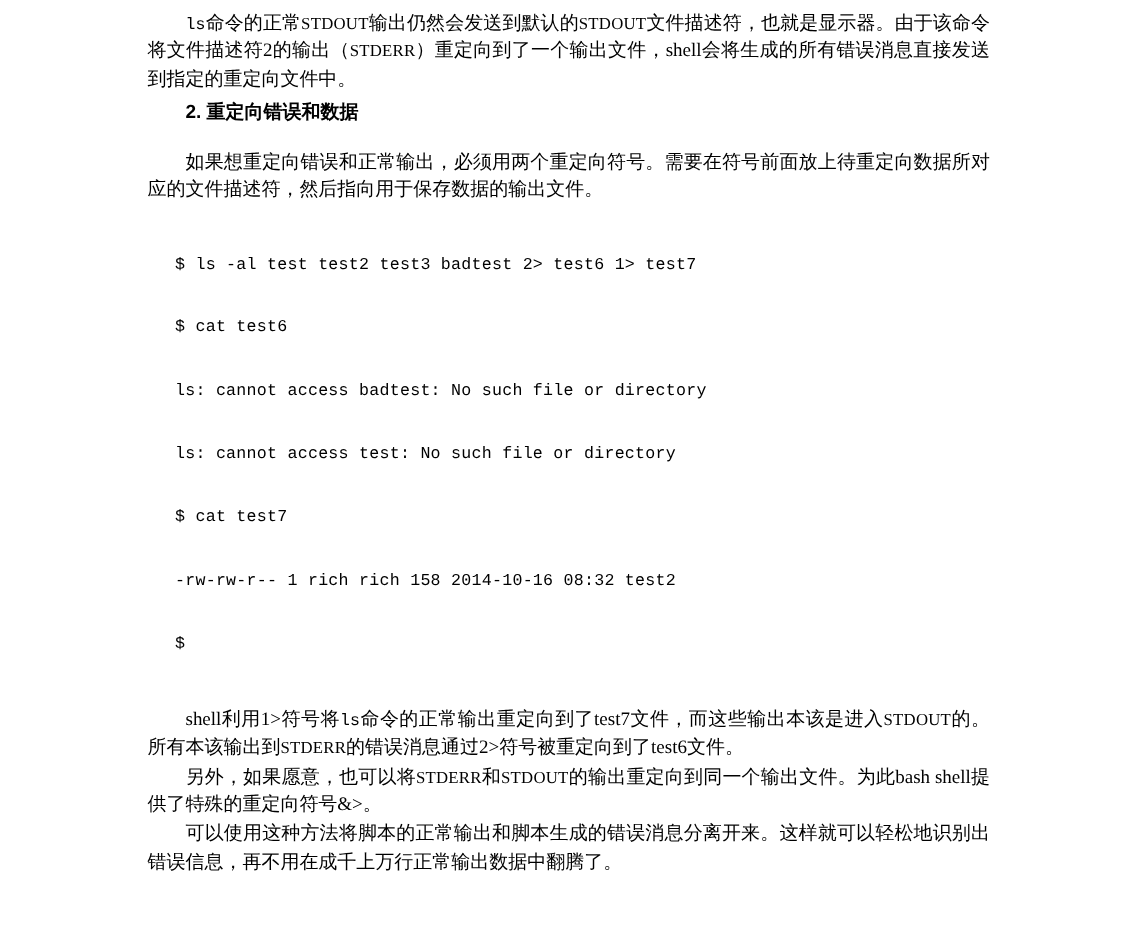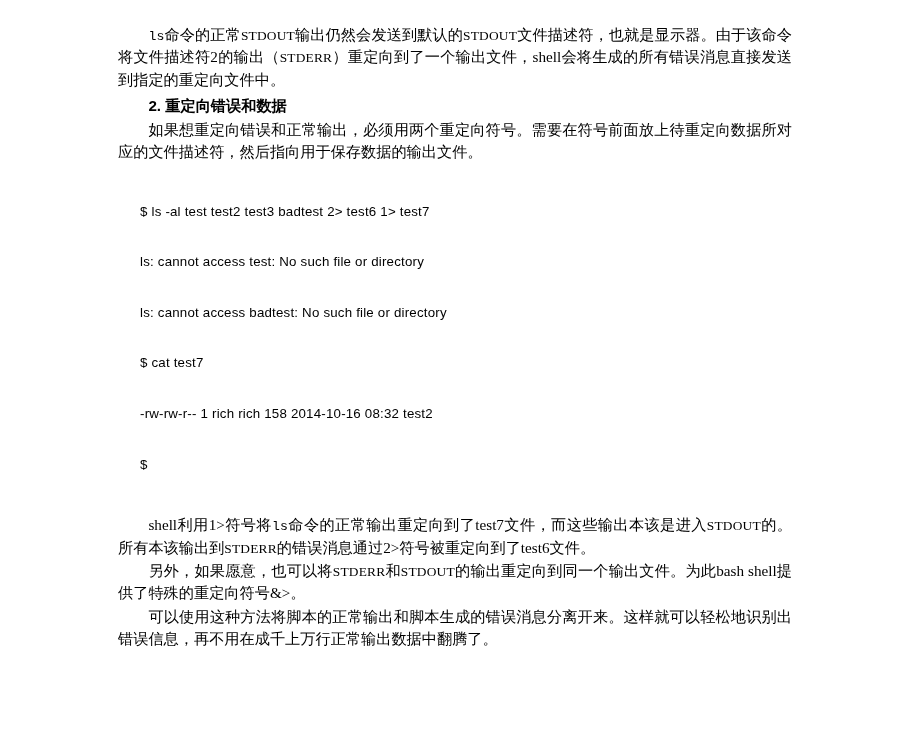--- a/index.html
+++ b/index.html
@@ -15,44 +15,44 @@
     overflow: hidden;
   }
   .page {
     position: relative;
     width: 914px;
     height: 741px;
     padding: 0;
     box-sizing: border-box;
   }
   .content {
-    padding: 24px 122px 0 118px;
+    padding: 8px 122px 0 118px;
   }
   p.body-text {
     margin: 0 0 1px 0;
     font-size: 15.2px;
     line-height: 1.47;
     text-align: justify;
     text-justify: inter-ideograph;
   }
   p.indent {
     text-indent: 2em;
   }
   h3.section-heading {
-    margin: 4px 0 2px 0;
+    margin: 4px 0 18px 0;
     font-family: "Liberation Sans", sans-serif;
     font-size: 15.2px;
     font-weight: bold;
     text-indent: 2em;
     line-height: 1.45;
   }
   .code-block {
     margin: 6px 0 7px 0;
     padding-left: 22px;
-    font-family: Liberation Sans, sans-serif;
+    font-family: Liberation Mono, monospace;
     font-size: 13.3px;
     line-height: 1.27;
     white-space: pre;
     letter-spacing: 0.2px;
   }
   .code-block .line {
     white-space: pre;
   }
   .mono-inline {
     font-family: "Liberation Mono", monospace;
@@ -75,22 +75,23 @@
   <div class="content">
 
     <p class="body-text indent"><span class="mono-inline">ls</span>命令的正常<span class="sc">STDOUT</span>输出仍然会发送到默认的<span class="sc">STDOUT</span>文件描述符，也就是显示器。由于该命令将文件描述符<span class="num">2</span>的输出（<span class="sc">STDERR</span>）重定向到了一个输出文件，shell会将生成的所有错误消息直接发送到指定的重定向文件中。</p>
 
     <h3 class="section-heading">2. 重定向错误和数据</h3>
 
     <p class="body-text indent">如果想重定向错误和正常输出，必须用两个重定向符号。需要在符号前面放上待重定向数据所对应的文件描述符，然后指向用于保存数据的输出文件。</p>
 
     <div class="code-block">
       <div class="line">$ ls -al test test2 test3 badtest 2&gt; test6 1&gt; test7</div>
+      <div class="line">$ cat test6</div>
+      <div class="line">ls: cannot access badtest: No such file or directory</div>
       <div class="line">ls: cannot access test: No such file or directory</div>
-      <div class="line">ls: cannot access badtest: No such file or directory</div>
       <div class="line">$ cat test7</div>
       <div class="line">-rw-rw-r-- 1 rich rich 158 2014-10-16 08:32 test2</div>
       <div class="line">$</div>
     </div>
 
     <p class="body-text indent">shell利用<span class="num">1&gt;</span>符号将<span class="mono-inline">ls</span>命令的正常输出重定向到了test7文件，而这些输出本该是进入<span class="sc">STDOUT</span>的。所有本该输出到<span class="sc">STDERR</span>的错误消息通过<span class="num">2&gt;</span>符号被重定向到了test6文件。</p>
 
     <p class="body-text indent">另外，如果愿意，也可以将<span class="sc">STDERR</span>和<span class="sc">STDOUT</span>的输出重定向到同一个输出文件。为此bash shell提供了特殊的重定向符号<span class="num">&amp;&gt;</span>。</p>
 
     <p class="body-text indent">可以使用这种方法将脚本的正常输出和脚本生成的错误消息分离开来。这样就可以轻松地识别出错误信息，再不用在成千上万行正常输出数据中翻腾了。</p>

